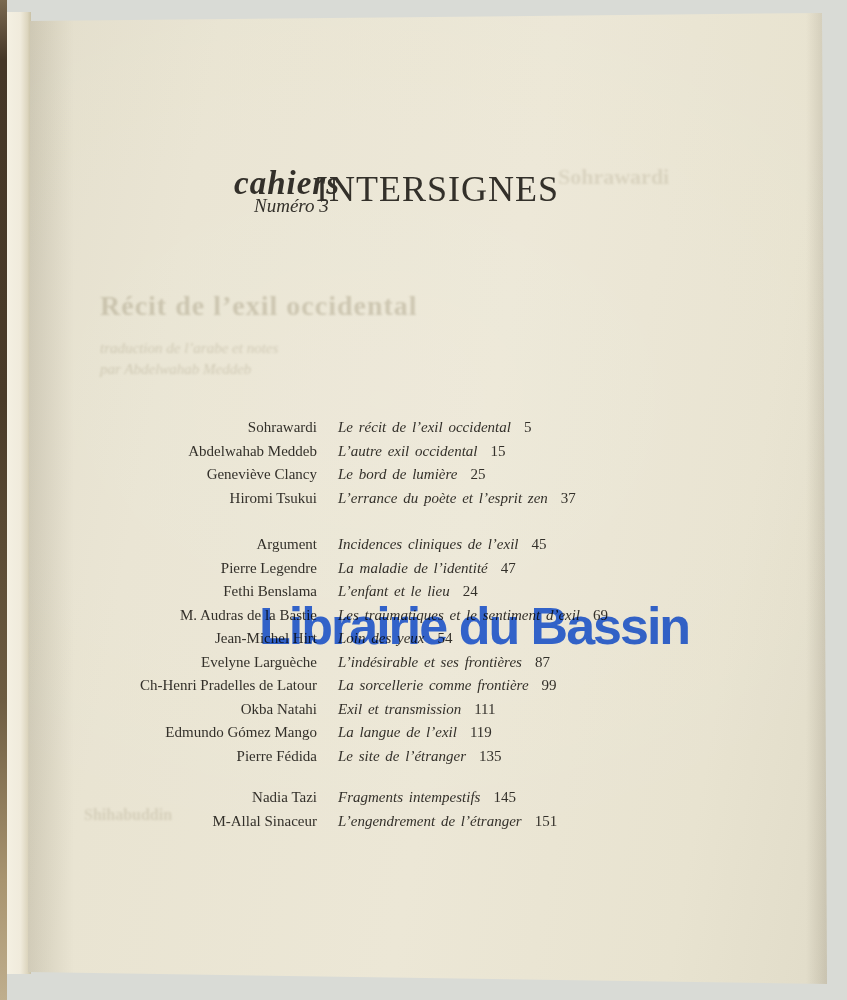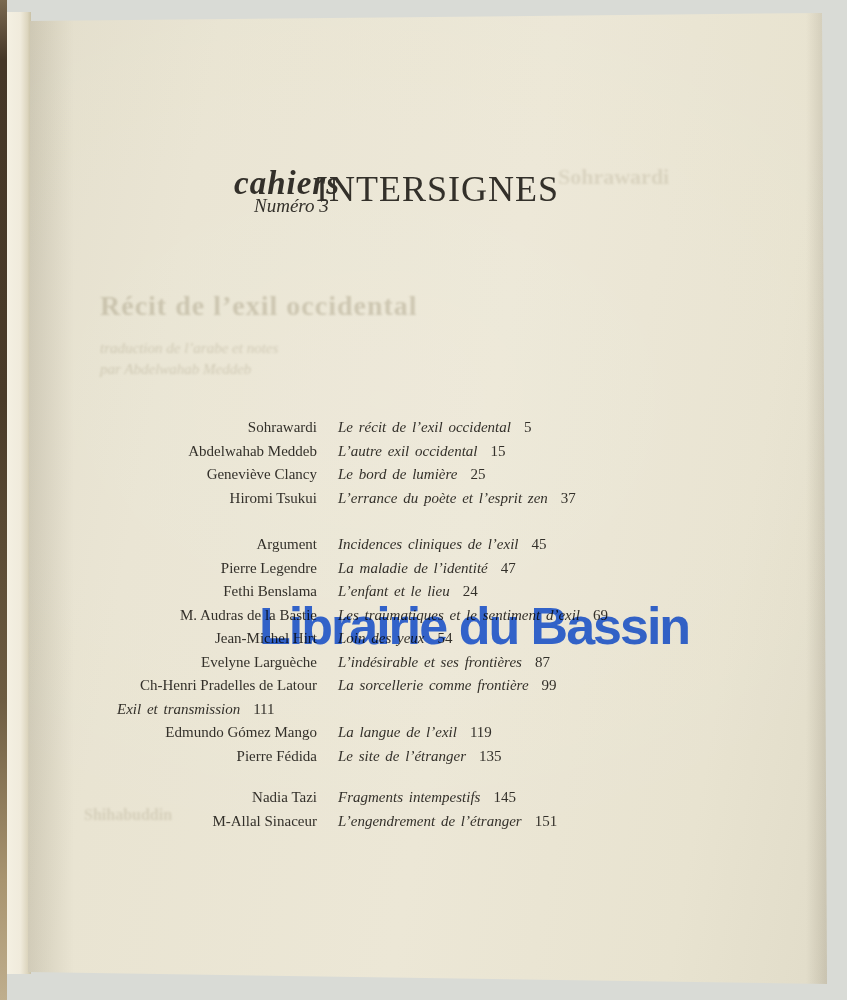--- a/index.html
+++ b/index.html
@@ -151,20 +151,21 @@
           <span class="author">Evelyne Larguèche</span>
           <span class="title">L’indésirable et ses frontières</span>
           <span class="page-num">87</span>
         </div>
         <div class="toc-row">
           <span class="author">Ch-Henri Pradelles de Latour</span>
           <span class="title">La sorcellerie comme frontière</span>
           <span class="page-num">99</span>
         </div>
         <div class="toc-row">
+          <span class="author">Okba Natahi</span>
           <span class="title">Exil et transmission</span>
           <span class="page-num">111</span>
         </div>
         <div class="toc-row">
           <span class="author">Edmundo Gómez Mango</span>
           <span class="title">La langue de l’exil</span>
           <span class="page-num">119</span>
         </div>
         <div class="toc-row">
           <span class="author">Pierre Fédida</span>

